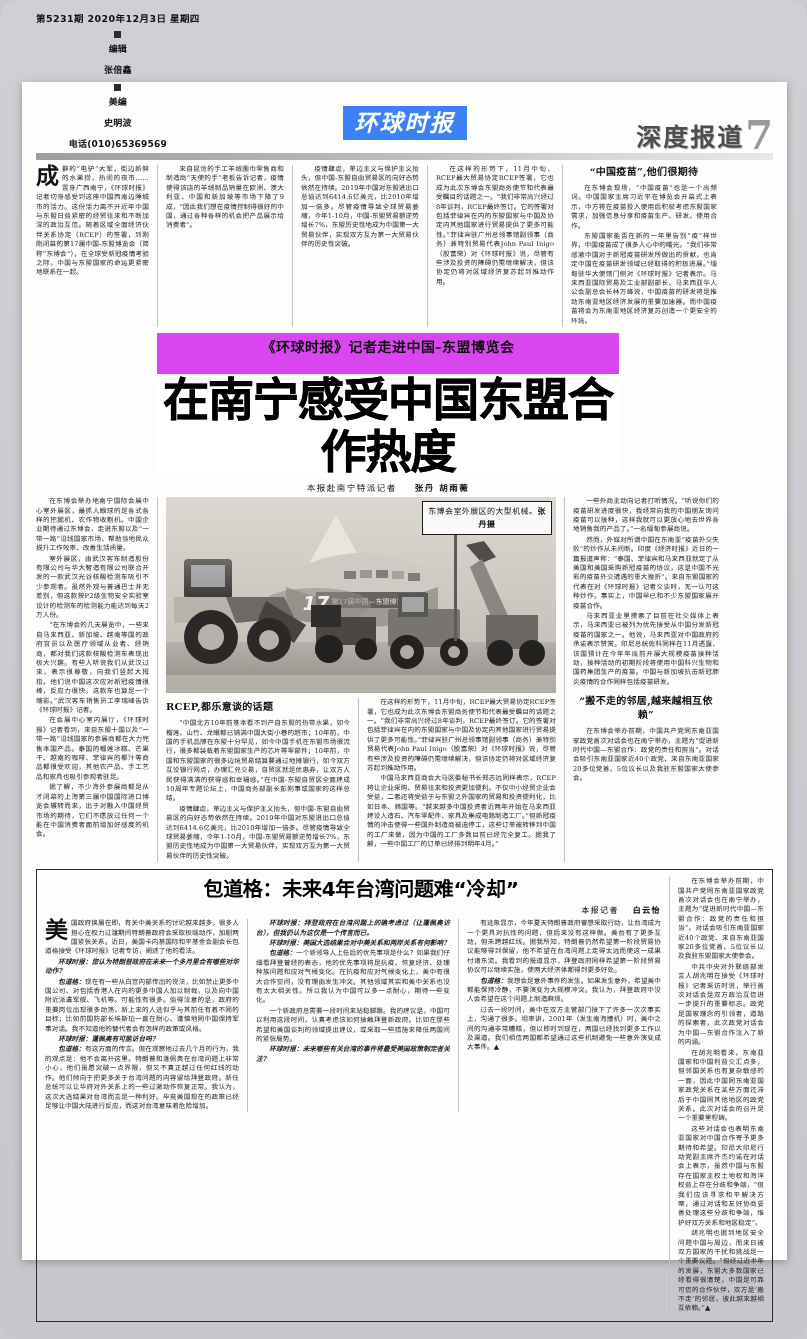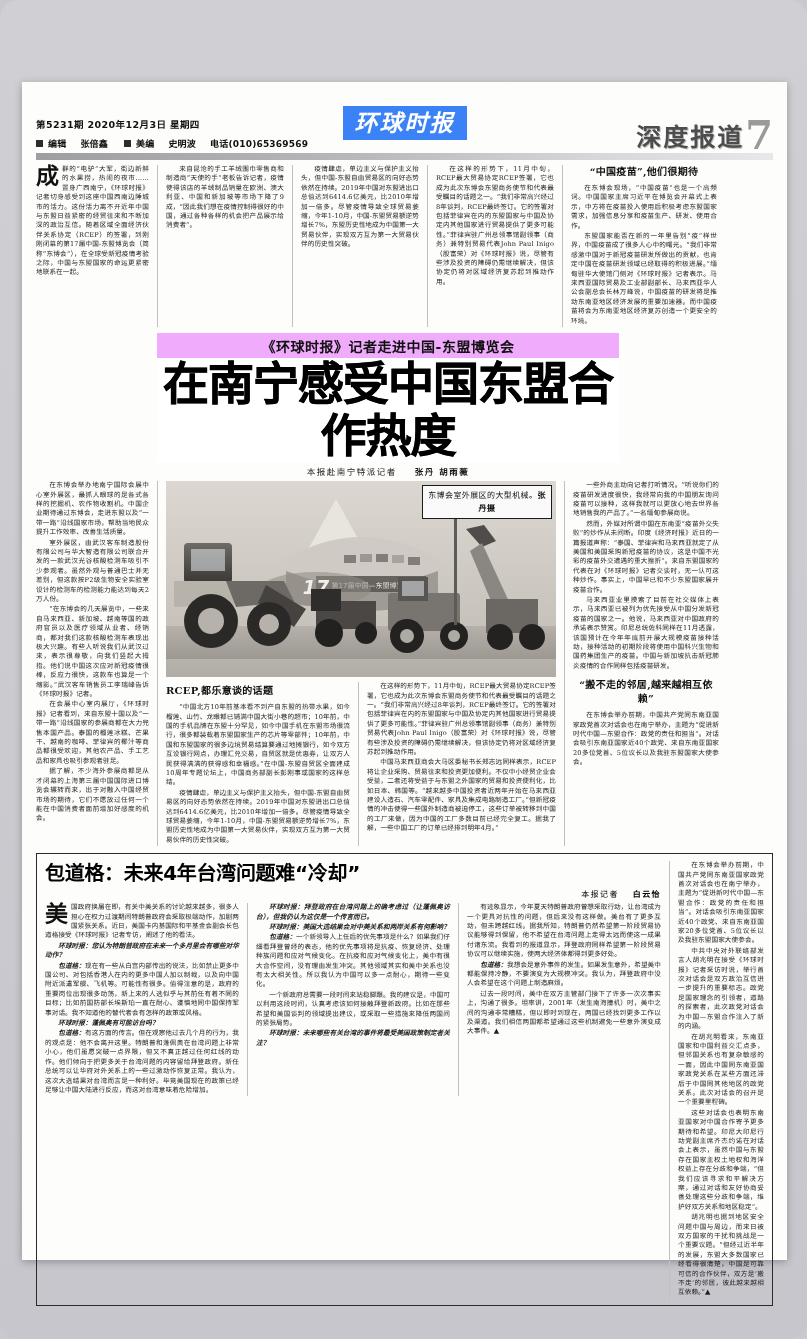--- a/index.html
+++ b/index.html
@@ -18,21 +18,21 @@
     background:#fdfdfb;
     box-shadow:0 2px 8px rgba(0,0,0,.28);
     padding:0;box-sizing:border-box;
   }
   .page-inner{padding:12px 14px 0 14px;box-sizing:border-box;height:100%;}
 
   
   .masthead{display:flex;align-items:flex-end;height:56px;position:relative;}
   .mh-left{flex:0 0 auto;font-family:"DejaVu Sans","Liberation Sans",sans-serif;}
   .mh-line1{font-size:9.5px;color:#111;letter-spacing:.4px;margin-bottom:6px;font-weight:700;}
-  .mh-line2{font-size:9px;color:#111;letter-spacing:.2px;font-weight:700;display:flex;align-items:center;gap:4px;}
+  .mh-line2{font-size:9px;color:#111;letter-spacing:.2px;font-weight:700;display:flex;align-items:center;gap:4px;flex-direction:column;}
   .sq{display:inline-block;width:7px;height:7px;background:#2c2c2c;margin-right:1px;}
   .mh-mid{
     position:absolute;left:50%;transform:translateX(-50%);bottom:10px;
     background:#3b82f6;color:#fff;padding:4px 12px;
     font-family:"DejaVu Serif","Liberation Serif",serif;
     font-size:23px;font-weight:700;font-style:italic;letter-spacing:2px;
     line-height:1.15;white-space:nowrap;
   }
   .mh-right{margin-left:auto;display:flex;align-items:flex-end;gap:1px;}
   .mh-section{
@@ -64,21 +64,21 @@
   .qlabel{font-weight:700;font-style:italic;}
   .sub-h{
     font-size:10.5px;font-weight:700;color:#111;text-align:center;
     line-height:14px;margin:7px 0 5px 0;letter-spacing:.3px;
   }
   .sub-h.left{text-align:left;}
 
   
   .banner{position:relative;margin:6px 0 0 0;}
   .kicker-bar{
-    background:#f0abfc;text-align:center;padding:3px 0 2px 0;
+    background:#d946ef;text-align:center;padding:3px 0 18px 0;
     font-size:14px;font-weight:700;letter-spacing:.5px;color:#111;
   }
   .mainhead{
     background:#fff;text-align:center;color:#000;
     font-size:46px;font-weight:900;letter-spacing:-1px;line-height:52px;
     font-family:"DejaVu Sans","Liberation Sans",sans-serif;
     -webkit-text-stroke:.6px #000;
   }
   .byline{
     text-align:center;font-size:8.5px;color:#1a1a1a;margin-top:3px;
@@ -290,21 +290,21 @@
       <p class="body">一些外商主动向记者打听情况。“听说你们的疫苗研发进度很快，我经常向我的中国朋友询问疫苗可以接种，这样我就可以更放心地去世界各地销售我的产品了。”一名缅甸参展商说。</p>
       <p class="body">然而，外媒对所谓中国在东南亚“疫苗外交失败”的炒作从未间断。印度《经济时报》近日的一篇报道声称：“泰国、菲律宾和马来西亚就定了从美国和美国采购新冠疫苗的协议，这是中国不光彩的疫苗外交遭遇的重大挫折”。来自东盟国家的代表在对《环球时报》记者交谈时，无一认可这种炒作。事实上，中国早已和不少东盟国家展开疫苗合作。</p>
       <p class="body">马来西亚业里摸索了目前在社交媒体上表示，马来西亚已被列为优先接受从中国分发新冠疫苗的国家之一。他说，马来西亚对中国政府的承诺表示赞赏。印尼总统佐科同样在11月透露，该国预计在今年年底前开展大规模疫苗接种活动，接种活动的初期阶段将使用中国科兴生物和国药集团生产的疫苗。中国与新加坡抗击新冠肺炎疫情的合作同样包括疫苗研发。</p>
       <div class="sub-h" style="font-size:10px;">“搬不走的邻居,越来越相互依赖”</div>
       <p class="body">在东博会举办前期，中国共产党同东南亚国家政党首次对话会也在南宁举办，主题为“促进新时代中国—东盟合作：政党的责任和担当”。对话会吸引东南亚国家近40个政党、来自东南亚国家20多位党首、5位议长以及我驻东盟国家大使参会。</p>
     </div>
   </div>
 
   <div class="bottom-box">
     <div style="flex:0 0 600px;">
-      <div class="bot-head" style="text-align:left;">包道格：未来4年台湾问题难“冷却”</div>
+      <div class="bot-head" style="text-align:center;margin-left:16px;">包道格：未来4年台湾问题难“冷却”</div>
       <div class="bot-byline" style="text-align:right;">
         <span>本报记者</span><b>白云怡</b>
       </div>
       <div style="display:flex;gap:8px;">
         <div class="col" style="width:194px;">
           <p class="body noind"><span class="dropcap">美</span><span>国政府换届在即，有关中美关系的讨论越来越多，很多人担心在权力过渡期间特朗普政府会采取极端动作，加剧两国紧张关系。近日，美国卡内基国际和平基金会副会长包道格接受《环球时报》记者专访，阐述了他的看法。</span></p>
           <p class="body"><span class="qlabel">环球时报：</span><span class="qlabel">您认为特朗普政府在未来一个多月里会有哪些对华动作？</span></p>
           <p class="body"><span class="qlabel">包道格：</span><span>现在有一些从白宫内部传出的说法，比如禁止更多中国公司、对包括香港人在内的更多中国人加以制裁，以及向中国附近派遣军舰、飞机等。可能性有很多。值得注意的是，政府的重要岗位出现很多动荡，新上来的人选似乎与其前任有着不同的目标；比如前国防部长埃斯珀一直在耐心、谨慎地同中国保持军事对话。我不知道他的替代者会有怎样的政策或风格。</span></p>
           <p class="body"><span class="qlabel">环球时报：</span><span class="qlabel">蓬佩奥有可能访台吗？</span></p>
           <p class="body"><span class="qlabel">包道格：</span><span>有这方面的传言。但在观察他过去几个月的行为，我的观点是：他不会离开这里。特朗普和蓬佩奥在台湾问题上非常小心，他们虽愿突破一点界限，但又不真正越过任何红线的动作。他们倾向于把更多关于台湾问题的内容留给拜登政府。新任总统可以让华府对外关系上的一些过激动作恢复正常。我认为，这次大选结果对台湾而言是一种利好。毕竟美国现在的政策已经足够让中国大陆进行反应，而这对台湾意味着危险增加。</span></p>

